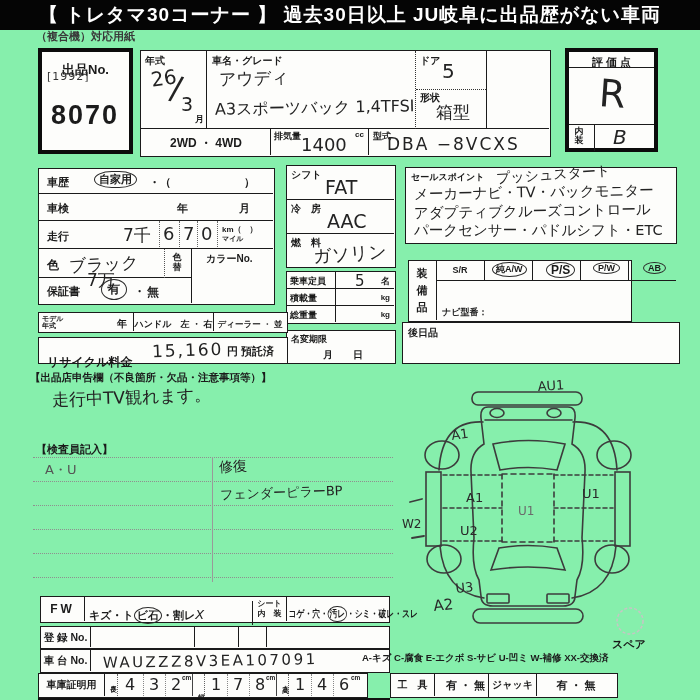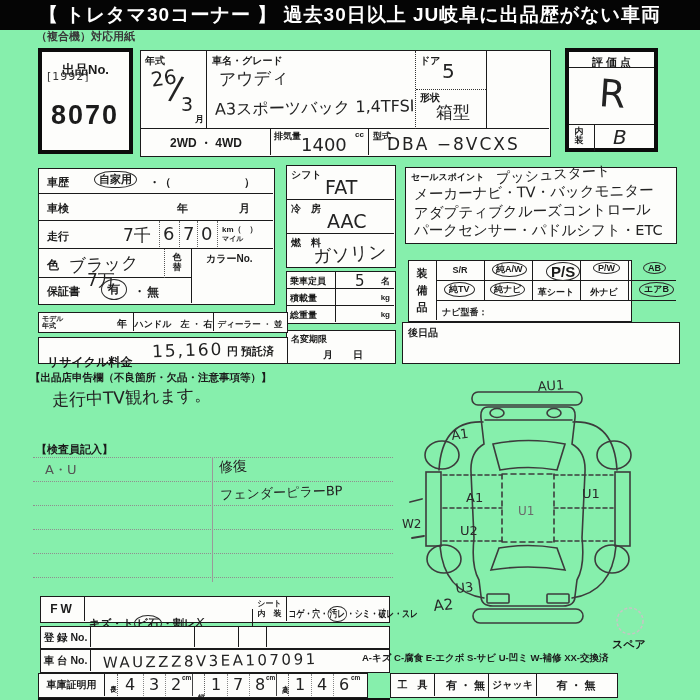--- a/index.html
+++ b/index.html
@@ -182,38 +182,27 @@
   <div class="bx" style="left:408px;top:260px;width:224px;height:62px;text-decoration:underline;">
     <div class="abs" style="left:0;top:0;width:27px;height:59px;border-right:1.5px solid #1b1b1b;">
       <span class="lb" style="display:block;width:12px;margin:4px auto 0;font-size:11px;line-height:17px;">装備品</span>
     </div>
 
     <div class="row" style="left:27px;top:0;width:240px;height:20px;border-bottom:1px solid #1b1b1b;">
       <span class="abs lb" style="left:0;width:48px;text-align:center;top:4px;font-size:9px;">S/R</span>
       <div class="abs" style="left:48px;top:0;height:20px;border-left:1px solid #1b1b1b;"></div>
       <span class="abs lb circ" style="left:56px;top:1px;font-size:9px;padding:0 3px;">純A/W</span>
       <div class="abs" style="left:96px;top:0;height:20px;border-left:1px solid #1b1b1b;"></div>
-      <span class="abs lb circ" style="left:110px;top:1px;font-size:15px;">P/S</span>
+      <span class="abs lb circ" style="left:110px;top:1px;font-size:12px;">P/S</span>
       <div class="abs" style="left:144px;top:0;height:20px;border-left:1px solid #1b1b1b;"></div>
       <span class="abs lb circ" style="left:157px;top:1px;font-size:9px;">P/W</span>
       <div class="abs" style="left:192px;top:0;height:20px;border-left:1px solid #1b1b1b;"></div>
       <span class="abs lb circ" style="left:207px;top:1px;font-size:9px;">AB</span>
     </div>
 
-    <div class="row" style="left:27px;top:20px;width:240px;height:20px;border-bottom:1px solid #1b1b1b;">
-      <span class="abs lb circ" style="left:8px;top:1px;font-size:9px;">純TV</span>
-      <div class="abs" style="left:48px;top:0;height:20px;border-left:1px solid #1b1b1b;"></div>
-      <span class="abs lb circ" style="left:54px;top:1px;font-size:9px;padding:0 3px;">純ナビ</span>
-      <div class="abs" style="left:96px;top:0;height:20px;border-left:1px solid #1b1b1b;"></div>
-      <span class="abs lb" style="left:96px;width:48px;text-align:center;top:5px;font-size:9px;">革シート</span>
-      <div class="abs" style="left:144px;top:0;height:20px;border-left:1px solid #1b1b1b;"></div>
-      <span class="abs lb" style="left:144px;width:48px;text-align:center;top:5px;font-size:9px;">外ナビ</span>
-      <div class="abs" style="left:192px;top:0;height:20px;border-left:1px solid #1b1b1b;"></div>
-      <span class="abs lb circ" style="left:203px;top:1px;font-size:9px;">エアB</span>
-    </div>
 
     <div class="row" style="left:27px;top:40px;width:240px;height:19px;">
       <span class="abs lb" style="left:6px;top:5px;font-size:9px;">ナビ型番：</span>
     </div>
   </div>
 
   <div class="bx" style="left:402px;top:322px;width:278px;height:42px;">
     <span class="abs lb" style="left:5px;top:3px;font-size:10px;">後日品</span>
   </div>
 
@@ -284,21 +273,21 @@
     <text class="svghw" x="4" y="150" style="font-size:12px;">W2</text>
     <text class="svghw" x="58" y="215" transform="rotate(-6 58 215)">U3</text>
     <text class="svghw" x="36" y="233" transform="rotate(-6 36 233)" style="font-size:15px;">A2</text>
     <text x="214" y="270" style="font-size:11px;font-weight:bold;fill:#161616;font-family:'Liberation Sans',sans-serif;">スペア</text>
   </svg>
 
   <div class="bx" style="left:40px;top:596px;width:350px;height:27px;">
     <div class="row" style="left:0;top:0;width:44px;height:24px;border-right:1.5px solid #1b1b1b;text-align:center;">
       <span class="lb" style="font-size:12px;line-height:24px;letter-spacing:3px;">FW</span>
     </div>
-    <div class="row" style="left:44px;top:12px;width:168px;height:24px;border-right:1.5px solid #1b1b1b;white-space:nowrap;padding:4px 0 8px 4px;box-sizing:border-box;">
+    <div class="row" style="left:44px;top:4px;width:168px;height:24px;border-right:1.5px solid #1b1b1b;white-space:nowrap;padding:4px 0 8px 4px;box-sizing:border-box;">
       <span class="lb" style="font-size:11px;">キズ・ト</span><span class="lb circ" style="font-size:11px;padding:0 2px;">ビ石</span><span class="lb" style="font-size:11px;">・割レ</span><span class="hw" style="font-size:13px;font-style:italic;">X</span>
     </div>
     <div class="row" style="left:212px;top:0;width:34px;height:24px;border-right:1.5px solid #1b1b1b;text-align:center;">
       <span class="lb" style="display:block;font-size:8px;line-height:10px;margin-top:2px;">シート</span>
       <span class="lb" style="display:block;font-size:8px;line-height:10px;">内　装</span>
     </div>
     <div class="row" style="left:246px;top:0;width:101px;height:24px;white-space:nowrap;padding:6px 0 0 2px;box-sizing:border-box;transform:scaleX(0.78);transform-origin:left;">
       <span class="lb" style="font-size:10px;">コゲ・穴・</span><span class="lb circ" style="font-size:10px;padding:0 1px;">汚レ</span><span class="lb" style="font-size:10px;">・シミ・破レ・スレ</span>
     </div>
   </div>

